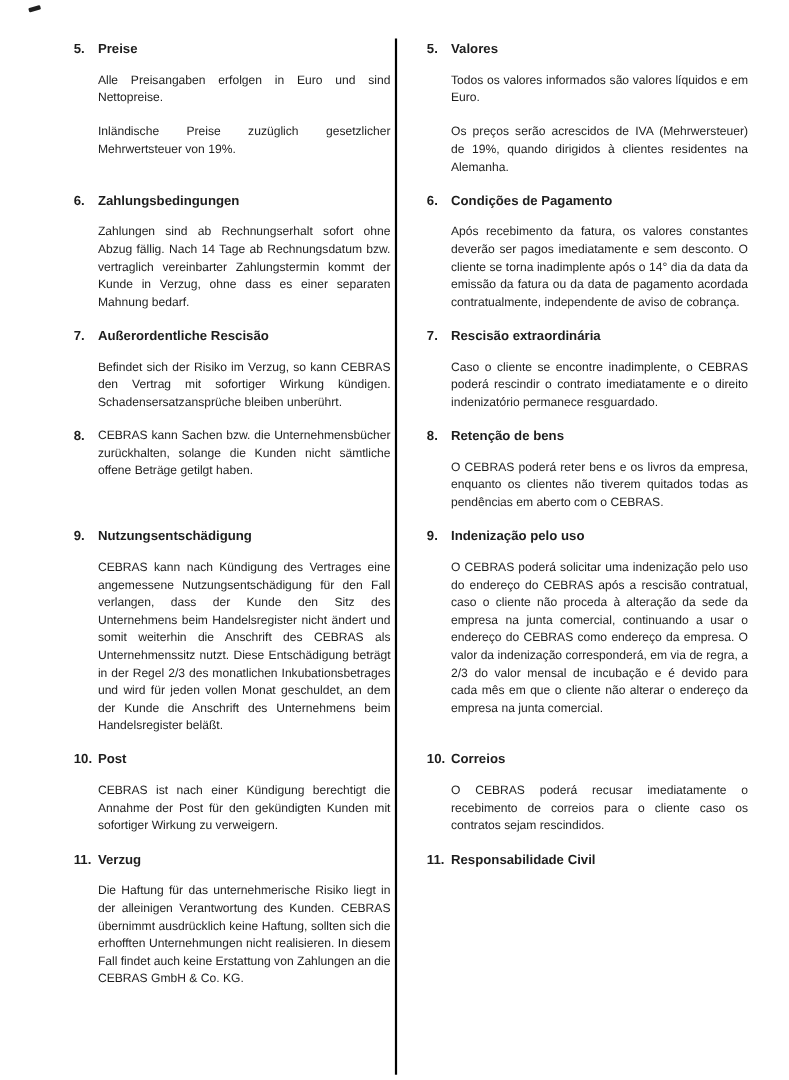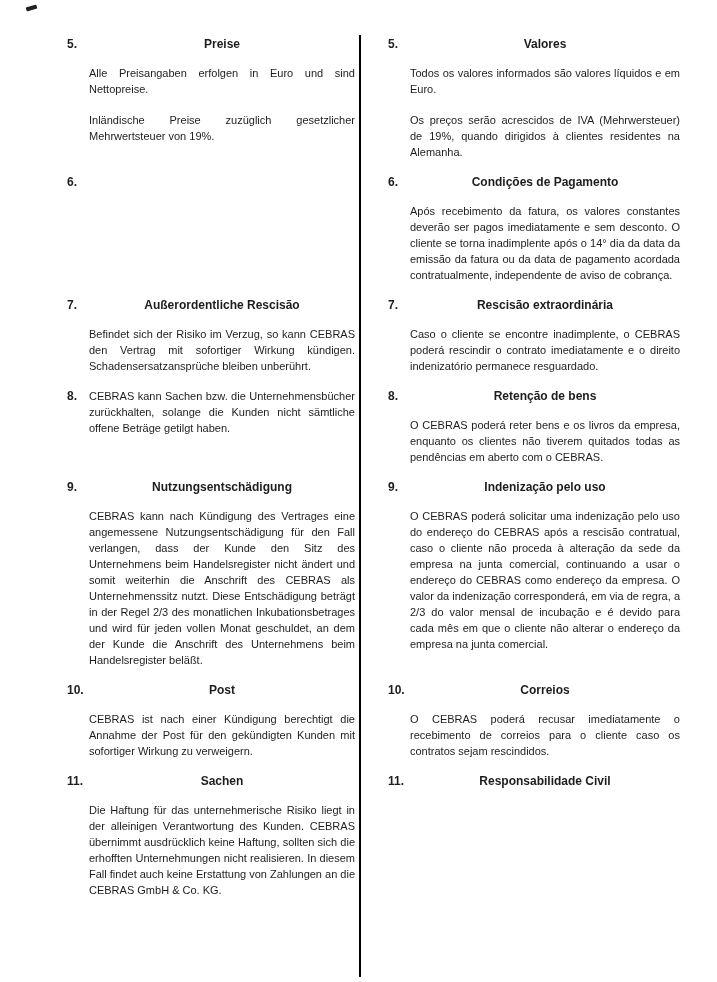--- a/index.html
+++ b/index.html
@@ -20,21 +20,20 @@
   }
   .section{display:flex;align-items:flex-start;}
   .num{
     flex:0 0 22px;width:22px;
     font-weight:700;font-size:12px;line-height:16px;
   }
   .content{flex:1;min-width:0;}
   .title{
     font-weight:700;font-size:12px;line-height:16px;
     margin:0 0 13px 0;
-    text-align:center;
   }
   .para{
     margin:0 0 15px 0;
     font-size:11px;line-height:16px;
     text-align:justify;
     text-justify:inter-word;
   }
   .para:last-child{margin-bottom:0;}
   .divider{
     position:absolute;left:359px;top:35px;
@@ -59,20 +58,24 @@
       <div class="section" lang="de" style="grid-area: 1 / 1;">
     <div class="num">5.</div>
     <div class="content">
       <div class="title">Preise</div>
     <p class="para">Alle Preisangaben erfolgen in Euro und sind Nettopreise.</p>
           <p class="para">Inländische Preise zuzüglich gesetzlicher Mehrwertsteuer von 19%.</p>
         </div>
   </div>
       <div class="section" lang="de" style="grid-area: 2 / 1;">
     <div class="num">6.</div>
+    <div class="content">
+      <div class="title">Zahlungsbedingungen</div>
+    <p class="para">Zahlungen sind ab Rechnungserhalt sofort ohne Abzug fällig. Nach 14 Tage ab Rechnungsdatum bzw. vertraglich vereinbarter Zahlungstermin kommt der Kunde in Verzug, ohne dass es einer separaten Mahnung bedarf.</p>
+        </div>
   </div>
       <div class="section" lang="de" style="grid-area: 3 / 1;">
     <div class="num">7.</div>
     <div class="content">
       <div class="title">Außerordentliche Rescisão</div>
     <p class="para">Befindet sich der Risiko im Verzug, so kann CEBRAS den Vertrag mit sofortiger Wirkung kündigen. Schadensersatzansprüche bleiben unberührt.</p>
         </div>
   </div>
       <div class="section" lang="de" style="grid-area: 4 / 1;">
     <div class="num">8.</div>
@@ -90,21 +93,21 @@
       <div class="section" lang="de" style="grid-area: 6 / 1;">
     <div class="num">10.</div>
     <div class="content">
       <div class="title">Post</div>
     <p class="para">CEBRAS ist nach einer Kündigung berechtigt die Annahme der Post für den gekündigten Kunden mit sofortiger Wirkung zu verweigern.</p>
         </div>
   </div>
       <div class="section" lang="de" style="grid-area: 7 / 1;">
     <div class="num">11.</div>
     <div class="content">
-      <div class="title">Sachen</div>
+      <div class="title">Verzug</div>
     <p class="para">Die Haftung für das unternehmerische Risiko liegt in der alleinigen Verantwortung des Kunden. CEBRAS übernimmt ausdrücklich keine Haftung, sollten sich die erhofften Unternehmungen nicht realisieren. In diesem Fall findet auch keine Erstattung von Zahlungen an die CEBRAS GmbH &amp; Co. KG.</p>
         </div>
   </div>
       <div class="section" lang="pt" style="grid-area: 1 / 2;">
     <div class="num">5.</div>
     <div class="content">
       <div class="title">Valores</div>
     <p class="para">Todos os valores informados são valores líquidos e em Euro.</p>
           <p class="para">Os preços serão acrescidos de IVA (Mehrwersteuer) de 19%, quando dirigidos à clientes residentes na Alemanha.</p>
         </div>

